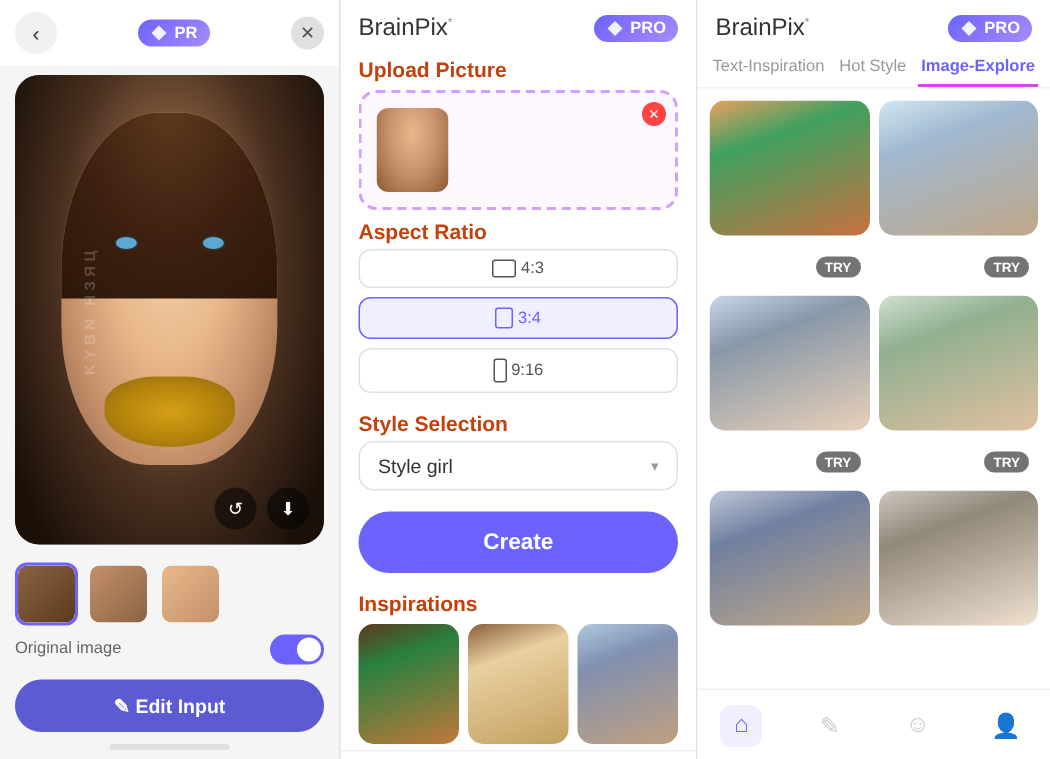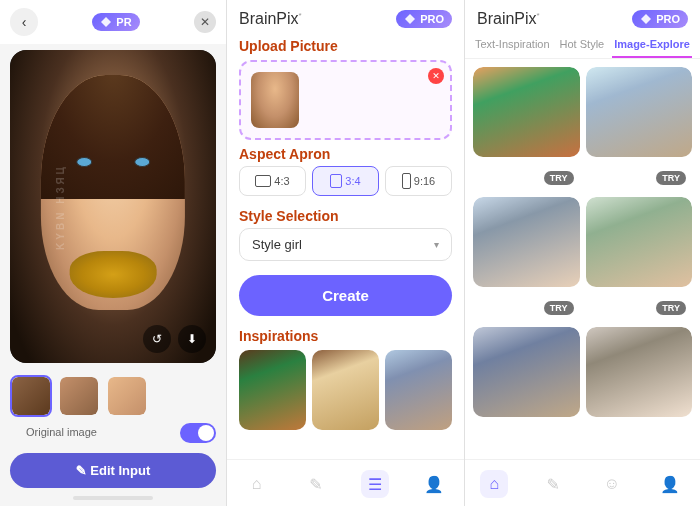--- a/index.html
+++ b/index.html
@@ -190,21 +190,20 @@
       content: '';
       position: absolute;
       right: 2px; top: 2px;
       width: 16px; height: 16px;
       background: #fff;
       border-radius: 50%;
     }
     .original-row {
       display: flex; align-items: center; justify-content: space-between;
       padding: 0 10px 4px;
-      margin-left: 16px;
     }
 
     .edit-input-btn {
       margin: 6px 10px 8px;
       background: #5c5bd4;
       color: #fff;
       border-radius: 22px;
       padding: 10px;
       text-align: center;
       font-size: 13px;
@@ -284,20 +283,21 @@
       display: flex; align-items: center; justify-content: center;
       font-size: 9px; color: #fff;
       cursor: pointer;
     }
 
     .aspect-ratio-section { padding: 6px 12px; }
     .aspect-options {
       display: flex;
       gap: 6px;
       margin-top: 4px;
+      flex-direction: column;
     }
     .aspect-btn {
       flex: 1;
       padding: 6px 4px;
       border: 1.5px solid #e0e0e0;
       border-radius: 8px;
       text-align: center;
       font-size: 11px;
       color: #555;
       cursor: pointer;
@@ -528,21 +528,21 @@
 
   <div class="section-title">Upload Picture</div>
   <div class="upload-area">
     <div class="upload-thumb">
       <div class="upload-thumb-face"></div>
     </div>
     <div class="upload-close">✕</div>
   </div>
 
   <div class="aspect-ratio-section">
-    <div class="section-title" style="padding:0">Aspect Apron</div>
+    <div class="section-title" style="padding:0">Aspect Ratio</div>
     <div class="aspect-options">
       <div class="aspect-btn">
         <span class="aspect-icon wide"></span>
         <span>4:3</span>
       </div>
       <div class="aspect-btn active">
         <span class="aspect-icon"></span>
         <span>3:4</span>
       </div>
       <div class="aspect-btn">

